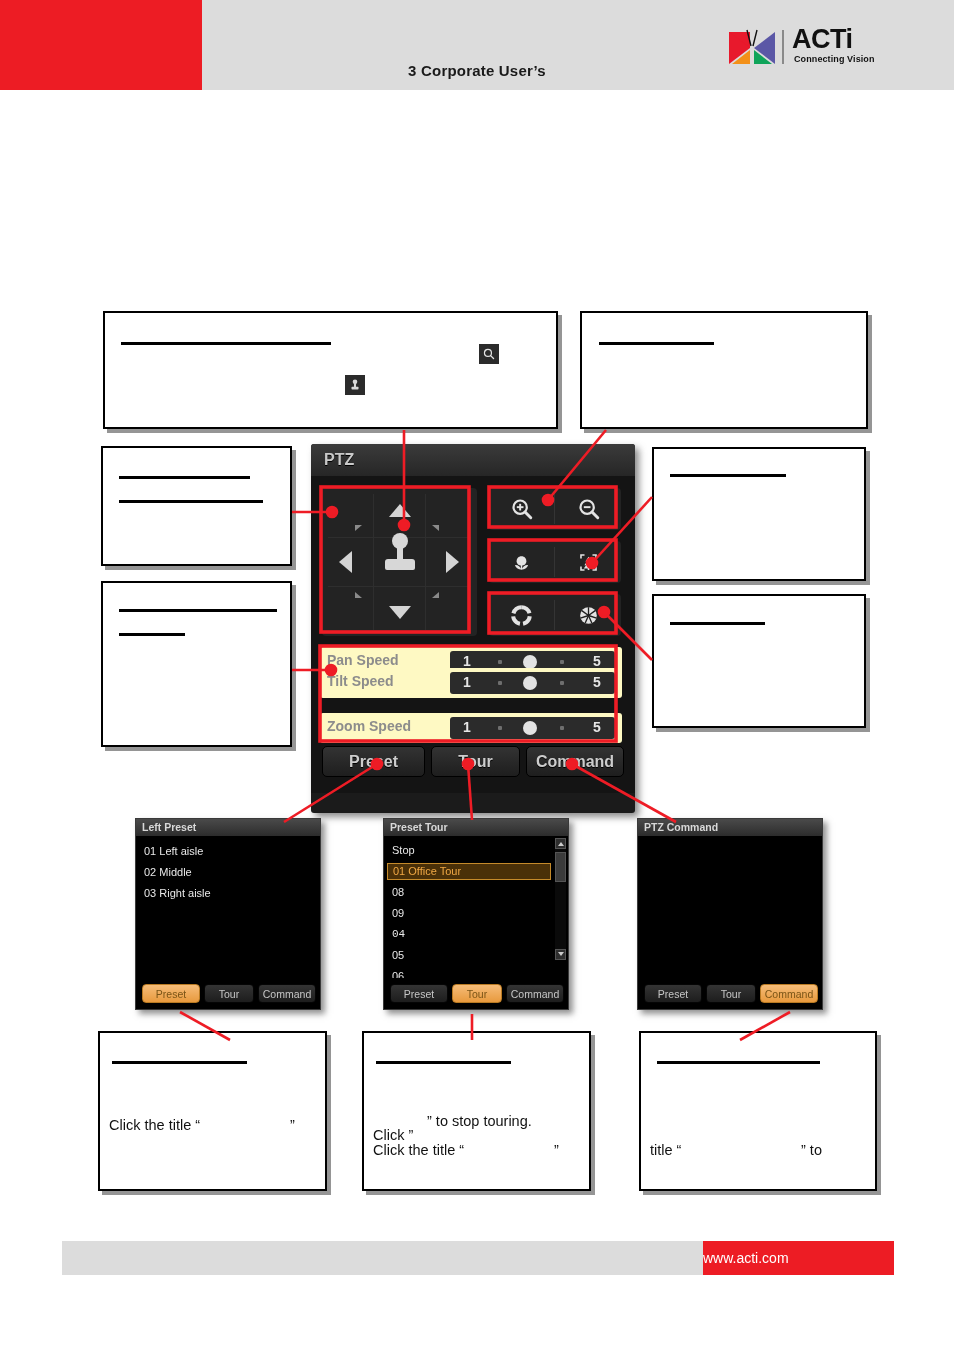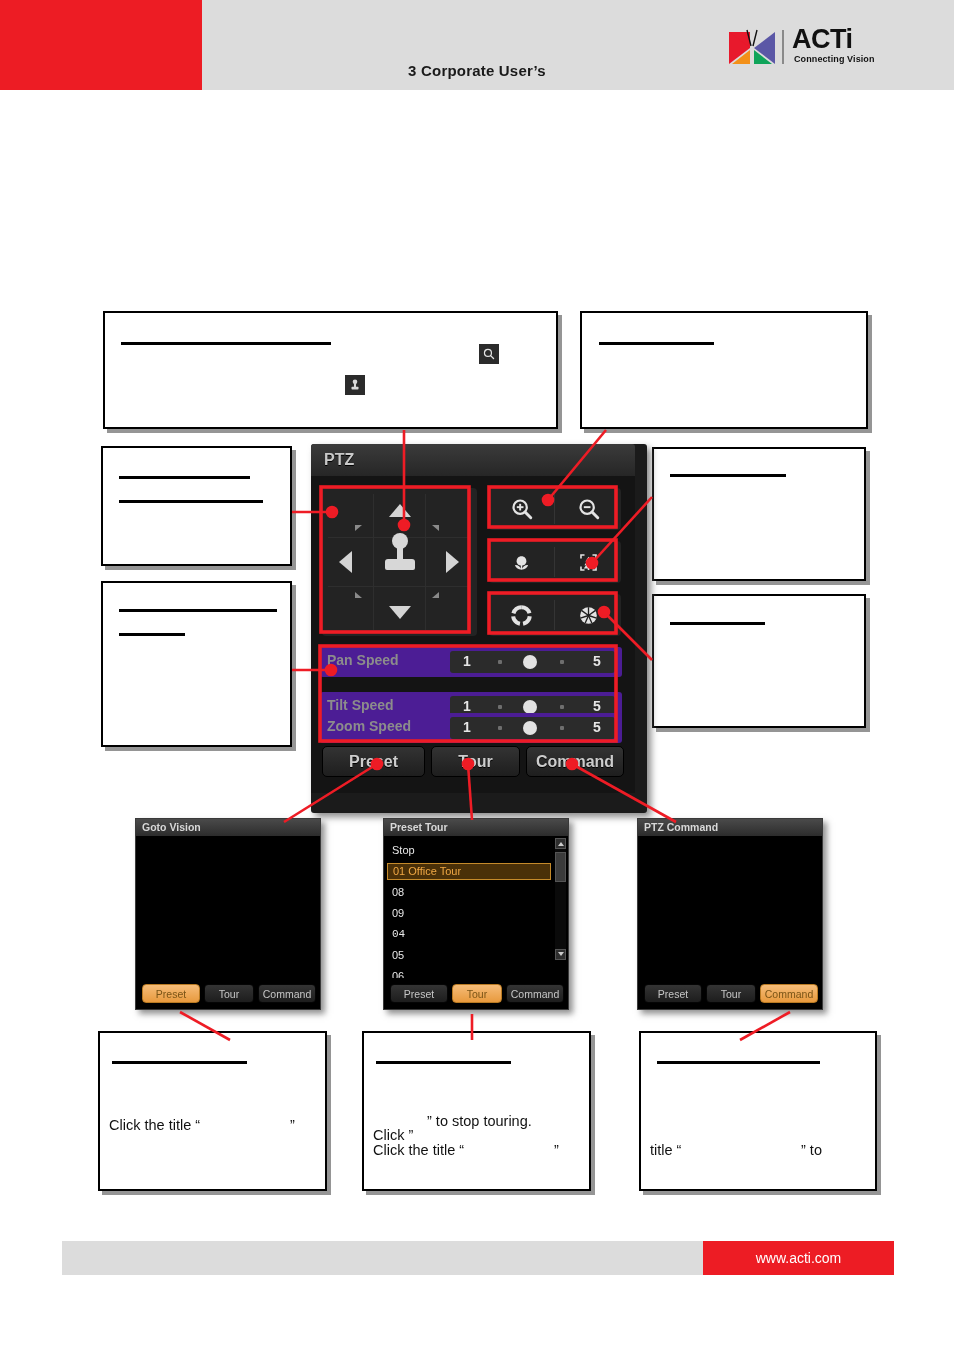--- a/index.html
+++ b/index.html
@@ -16,21 +16,21 @@
   }
   
   .logo{position:absolute;left:728px;top:24px;width:148px;height:46px;}
   .logo-mark{position:absolute;left:0;top:4px;width:48px;height:40px;}
   .logo-div{position:absolute;left:54px;top:6px;width:2px;height:34px;background:#8a8a8a;}
   .logo-acti{position:absolute;left:64px;top:0px;font-size:27px;font-weight:bold;color:#111;letter-spacing:-.5px;line-height:30px;}
   .logo-sub{position:absolute;left:66px;top:30px;font-size:9px;font-weight:bold;color:#111;letter-spacing:.1px;}
   
   .ftr{position:absolute;left:62px;top:1241px;width:832px;height:34px;background:#dcdcdc;}
   .ftr-red{position:absolute;left:703px;top:1241px;width:191px;height:34px;background:#ed1c24;}
-  .ftr-url{position:absolute;left:703px;top:1250px;width:191px;text-align:center;color:#fff;font-size:14px;}
+  .ftr-url{position:absolute;left:703px;top:1250px;width:191px;text-align:left;color:#fff;font-size:14px;}
 
   
   .cbox{
     position:absolute;background:#fff;border:2.5px solid #000;
     box-shadow:4px 4px 0 rgba(130,130,130,.85);
     box-sizing:border-box;
   }
   .rule{position:absolute;height:2.5px;background:#000;}
   .ctext{position:absolute;font-size:14.5px;color:#111;white-space:pre;}
 
@@ -38,21 +38,20 @@
   .chip{
     position:absolute;background:#2b2b2b;display:flex;
     align-items:center;justify-content:center;
   }
 
   
   .ptz{
     position:absolute;left:311px;top:444px;width:324px;height:369px;
     background:#1b1b1b;border-radius:3px;
     box-shadow:4px 4px 7px rgba(110,110,110,.8);
-    padding-left:12px;
   }
   .ptz-tb{
     position:absolute;left:0;top:0;width:324px;height:32px;
     background:linear-gradient(#3b3b3b,#262626);
     border-top-left-radius:3px;border-top-right-radius:3px;
   }
   .ptz-tb-label{
     position:absolute;left:13px;top:7px;color:#c9c9c9;font-size:16px;font-weight:bold;
     text-shadow:0 1px 0 #000;
   }
@@ -76,21 +75,21 @@
     position:absolute;width:132px;height:42px;background:#232323;border-radius:4px;
   }
   .ibtn{
     position:absolute;top:0;width:65px;height:42px;display:flex;align-items:center;justify-content:center;
   }
   .ibtn.left{left:0;}
   .ibtn.right{left:67px;}
   .isep{position:absolute;left:65px;top:6px;width:1px;height:30px;background:#343434;}
 
   
-  .srow{position:absolute;left:9px;width:302px;height:30px;background:#4c1d95;border-radius:3px;}
+  .srow{position:absolute;left:9px;width:302px;height:30px;background:#fef9c3;border-radius:3px;}
   .slabel{position:absolute;left:7px;top:5px;color:#8c8c8c;font-size:14px;font-weight:bold;}
   .strack{position:absolute;left:130px;top:4px;width:165px;height:22px;background:#2b2b2b;border-radius:3px;}
   .send{position:absolute;top:2px;color:#e6e6e6;font-size:14px;font-weight:bold;}
   .stick{position:absolute;top:9px;width:4px;height:4px;background:#6e6e6e;border-radius:1px;}
   .sknob{position:absolute;left:73px;top:4px;width:14px;height:14px;border-radius:50%;background:#e2e2e2;}
 
   
   .tabbtn{
     position:absolute;top:260px;height:31px;border-radius:5px;
     background:linear-gradient(#333,#1e1e1e);border:1px solid #000;
@@ -310,21 +309,21 @@
   <div class="srow" style="top:203px;">
     <div class="slabel">Pan Speed</div>
     <div class="strack">
       <div class="send" style="left:13px;">1</div>
       <div class="stick" style="left:48px;"></div>
       <div class="sknob"></div>
       <div class="stick" style="left:110px;"></div>
       <div class="send" style="left:143px;">5</div>
     </div>
   </div>
-  <div class="srow" style="top:224px;margin-top:24px;">
+  <div class="srow" style="top:224px;">
     <div class="slabel">Tilt Speed</div>
     <div class="strack">
       <div class="send" style="left:13px;">1</div>
       <div class="stick" style="left:48px;"></div>
       <div class="sknob"></div>
       <div class="stick" style="left:110px;"></div>
       <div class="send" style="left:143px;">5</div>
     </div>
   </div>
   <div class="srow" style="top:269px;">
@@ -338,21 +337,26 @@
     </div>
   </div>
 
   <div class="tabbtn" style="left:11px;top:302px;width:103px;">Preset</div>
   <div class="tabbtn" style="left:120px;top:302px;width:89px;">Tour</div>
   <div class="tabbtn" style="left:215px;top:302px;width:98px;">Command</div>
 </div>
 
 <div class="win" style="left:135px;top:818px;">
   <div class="win-tb">
-    <div class="win-tb-label">Goto Vision</div>
+    <div class="win-tb-label">Left Preset</div>
+  </div>
+  <div class="win-list">
+    <div class="litem" style="top:9px;">01 Left aisle</div>
+    <div class="litem" style="top:30px;">02 Middle</div>
+    <div class="litem" style="top:51px;">03 Right aisle</div>
   </div>
   <div class="win-btns">
     <div class="wbtn on" style="left:6px;width:58px;">Preset</div>
     <div class="wbtn" style="left:68px;width:50px;">Tour</div>
     <div class="wbtn" style="left:122px;width:58px;">Command</div>
   </div>
 </div>
 
 <div class="win" style="left:383px;top:818px;">
   <div class="win-tb">

